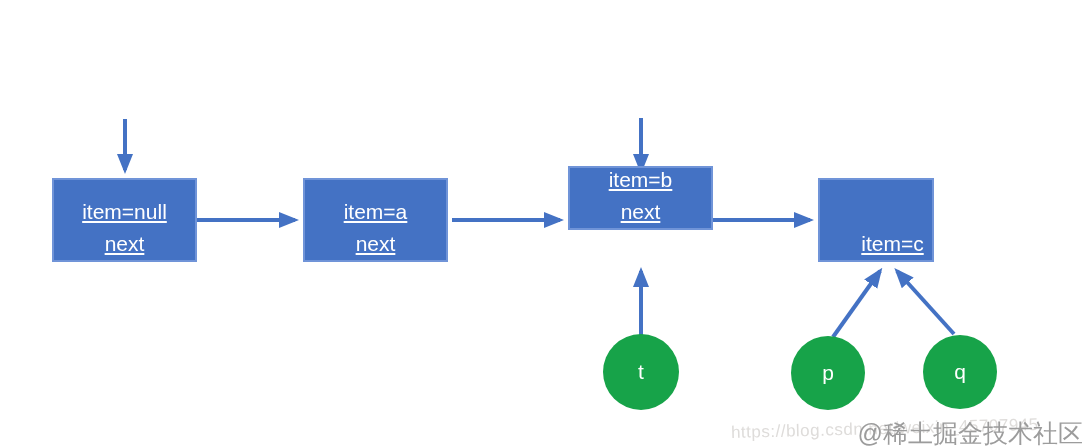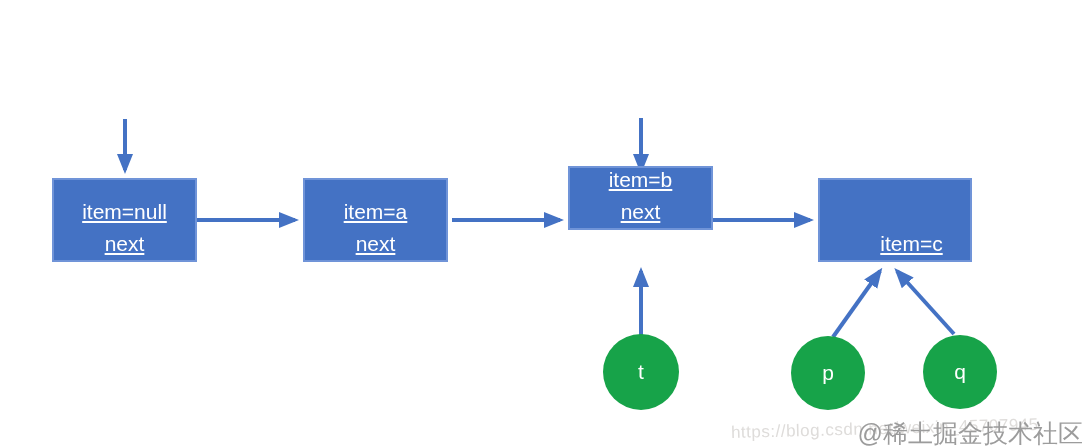--- a/index.html
+++ b/index.html
@@ -31,21 +31,21 @@
     align-items: center;
     justify-content: flex-end;
     font-size: 21px;
     line-height: 32px;
     text-align: center;
     text-decoration: underline;
   }
   .node1 { left: 52px;  top: 178px; width: 145px; height: 84px; }
   .node2 { left: 303px; top: 178px; width: 145px; height: 84px; }
   .node3 { left: 568px; top: 166px; width: 145px; height: 64px; }
-  .node4 { left: 818px; top: 178px; width: 154px; height: 84px; padding-left: 33px; }
+  .node4 { left: 818px; top: 178px; width: 116px; height: 84px; padding-left: 33px; }
 
   .pointer {
     position: absolute;
     border-radius: 50%;
     display: flex;
     align-items: center;
     justify-content: center;
     color: var(--pointer-text);
   }
   .pointer.yellow { background: var(--pointer-top-fill); font-size: 19px; }

